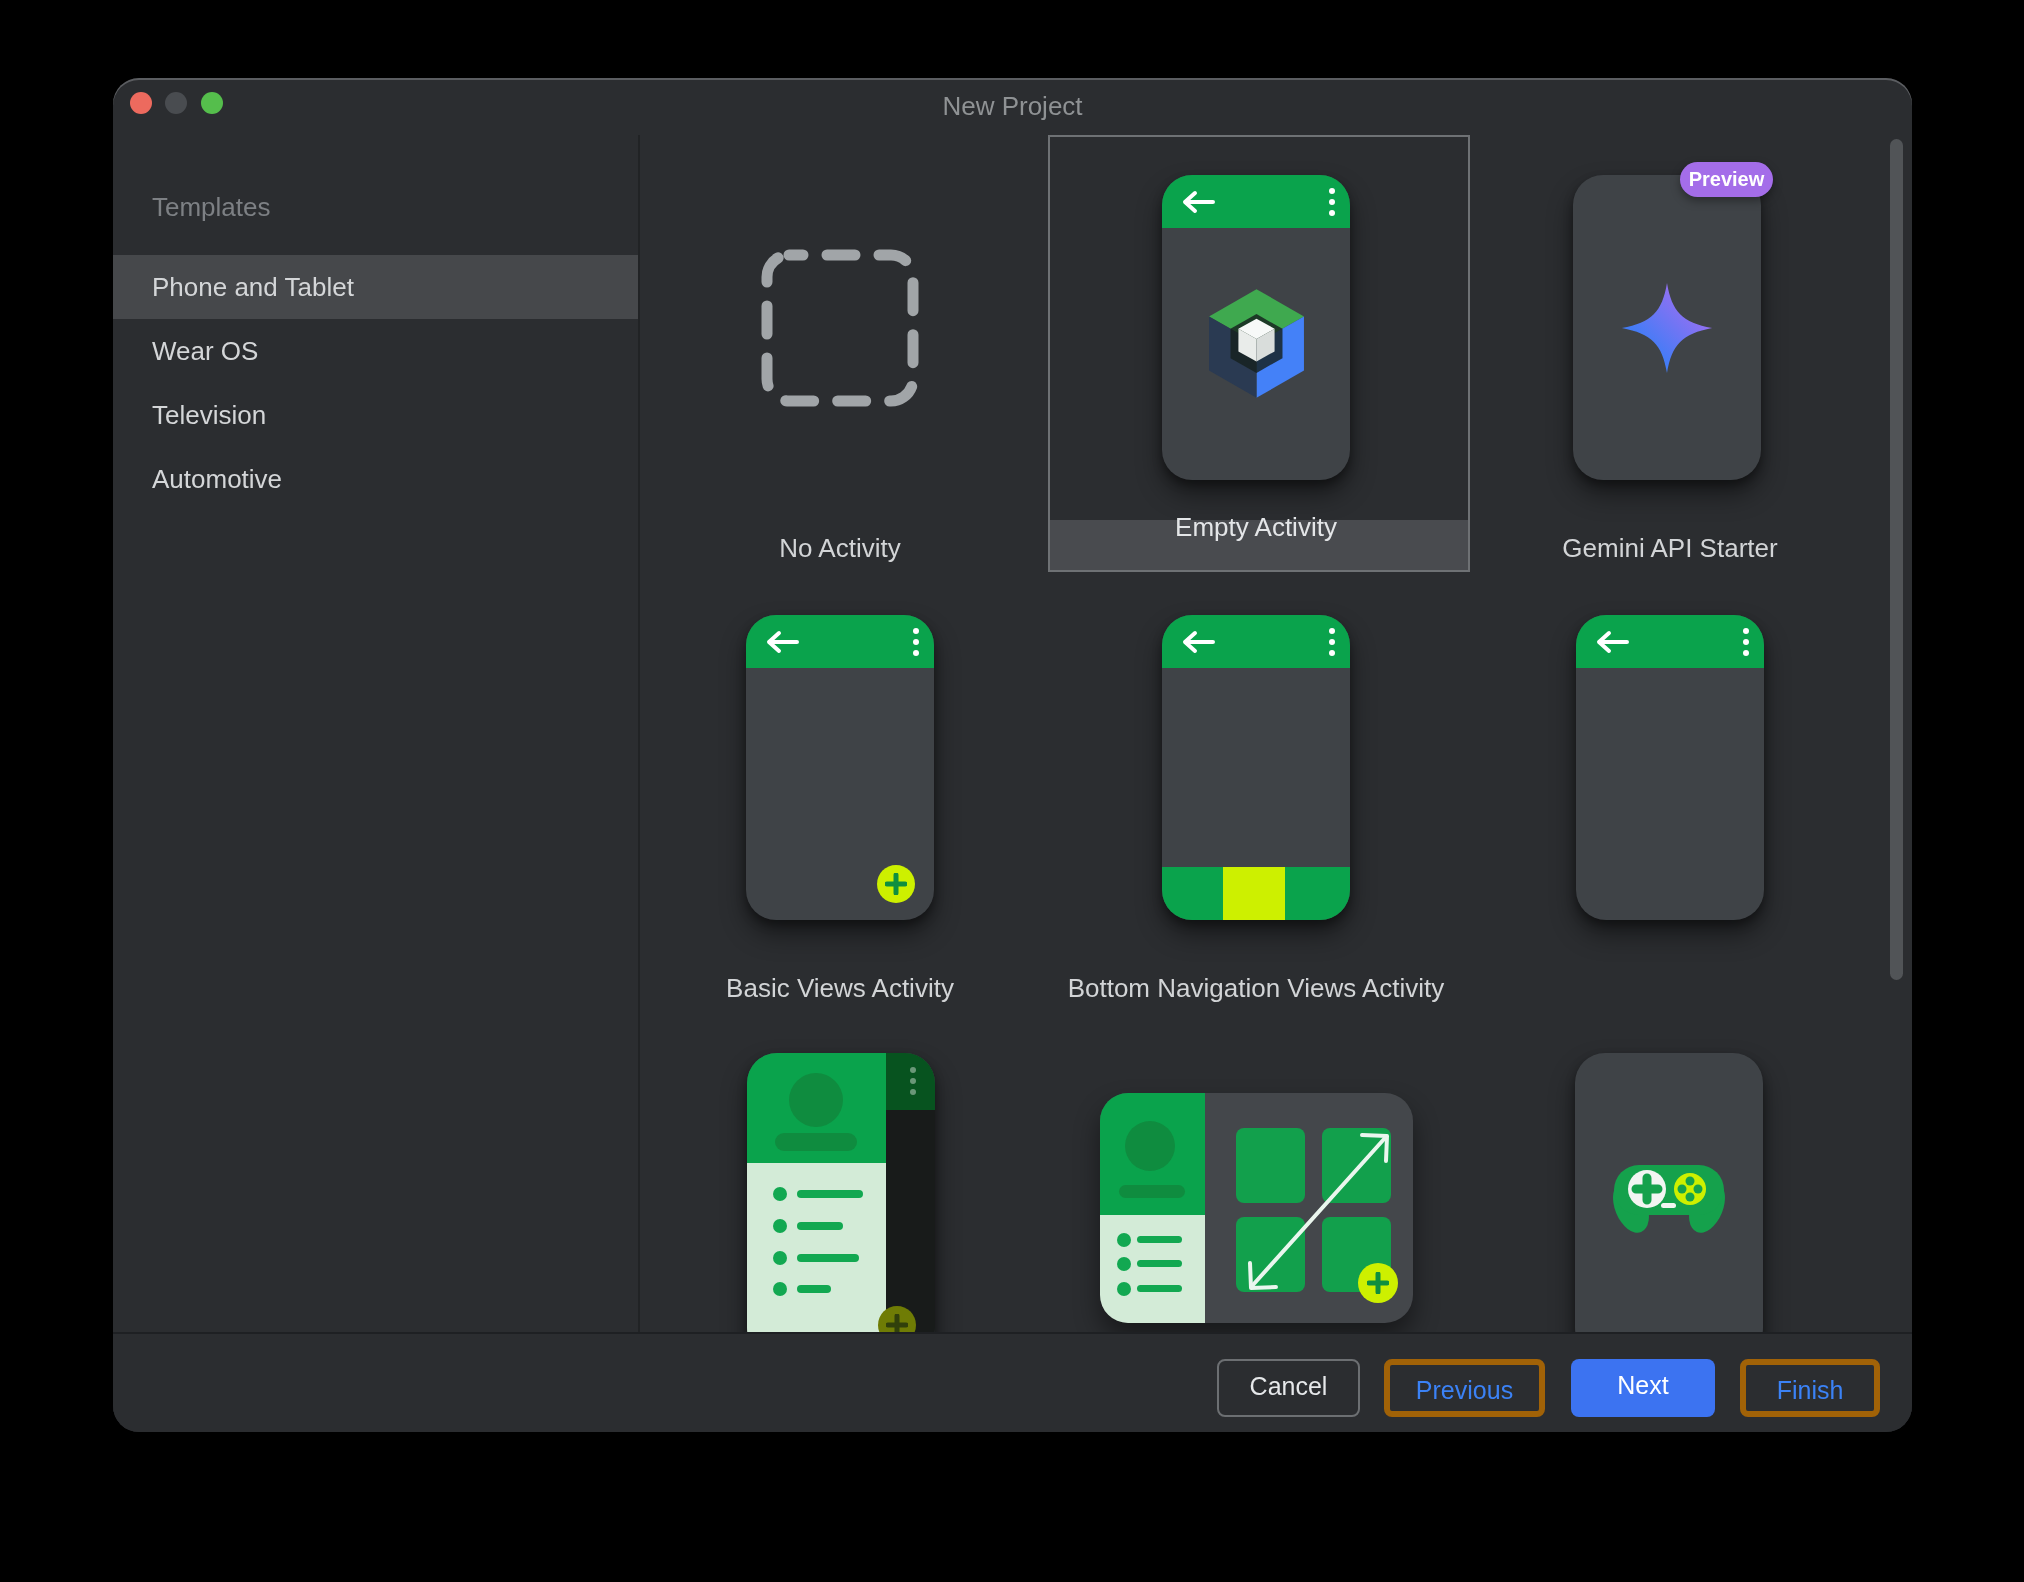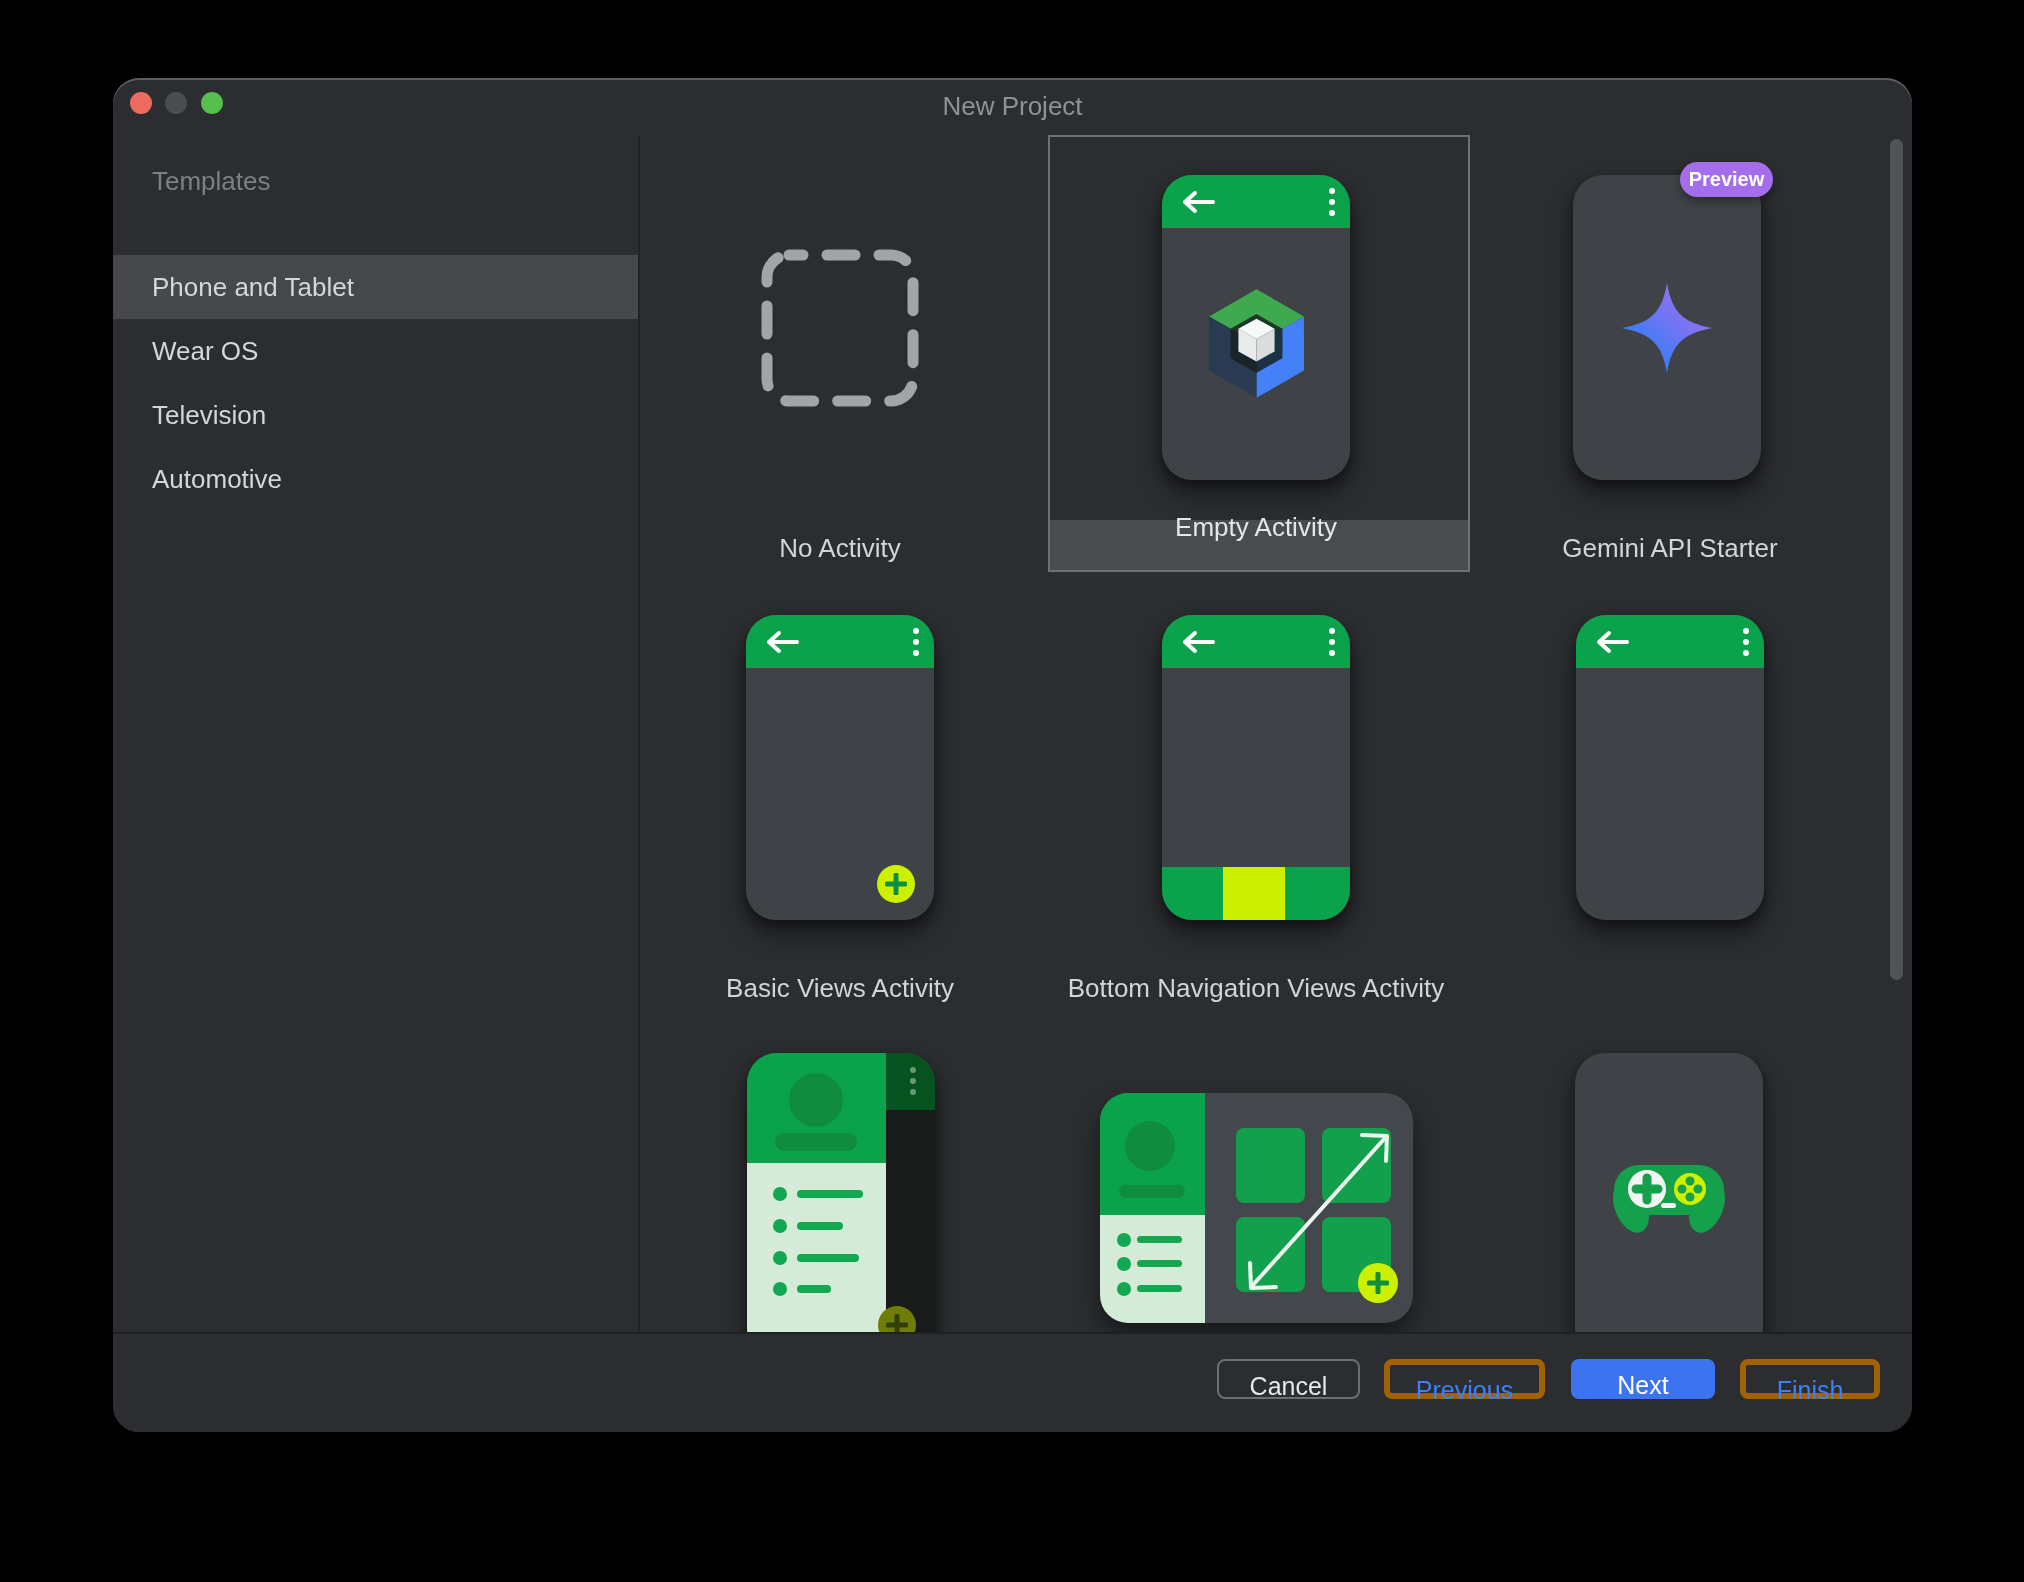--- a/index.html
+++ b/index.html
@@ -14,21 +14,21 @@
 
   
   .tl { position:absolute; width:22px; height:22px; border-radius:50%; top:14px; }
   .tl.red   { left:17px; background:#ED6A5E; }
   .tl.gray  { left:52px; background:#494C50; }
   .tl.green { left:88px; background:#55BE4C; }
   .title { position:absolute; left:0; right:0; top:13px; height:30px; line-height:30px;
            text-align:center; font-size:26px; font-weight:normal; color:#8F9294; }
 
   
-  .sb-header { position:absolute; left:39px; top:88px; font-size:26px; color:#7D8084;text-align:center; }
+  .sb-header { position:absolute; left:39px; top:114px; font-size:26px; color:#7D8084;text-align:center; }
   .sb-item { position:absolute; left:0; width:525px; height:64px; line-height:64px;
              padding-left:39px; font-size:26px; color:#D4D6D8; cursor:default; }
   .sb-item.selected { background:#46484B; }
   .v-divider { position:absolute; left:525px; top:57px; width:2px; height:1197px; background:#212325; }
 
   
   .grid { position:absolute; left:527px; top:55px; width:1272px; height:1199px; overflow:hidden; }
 
   .phone { position:absolute; width:188px; height:305px; background:#3F4347; border-radius:30px;
            overflow:hidden; box-shadow:0 14px 26px rgba(0,0,0,.45), 0 5px 10px rgba(0,0,0,.35); }
@@ -76,21 +76,21 @@
   .resp-head { position:absolute; left:0; top:0; width:100%; height:122px; background:#0AA34C; }
   .resp-mint { position:absolute; left:0; top:122px; width:100%; bottom:0; background:#D3EBD7; }
   .rsq { position:absolute; width:69px; height:75px; border-radius:8px; background:#12A04C; }
 
   .scroll-thumb { position:absolute; left:1250px; top:6px; width:13px; height:841px;
                   border-radius:7px; background:#515457; }
 
   
   .footer { position:absolute; left:0; right:0; bottom:0; height:100px; background:#2B2D30;
             border-top:2px solid #1E2023; }
-  .btn { position:absolute; top:25px; height:40px; border-radius:8px; font-size:25px;
+  .btn { position:absolute; top:25px; height:58px; border-radius:8px; font-size:25px;
          text-align:center; line-height:50px; cursor:default; }
   .btn.normal   { border:2px solid #6C6F72; color:#E6E8EA; }
   .btn.disabled { border:6px solid #a16207; color:#3b82f6; }
   .btn.primary  { background:#3C73F1; color:#FFFFFF; font-weight:500; line-height:53px; }
 </style>
 </head>
 <body>
 
 <div class="canvas">
 <div class="window">

